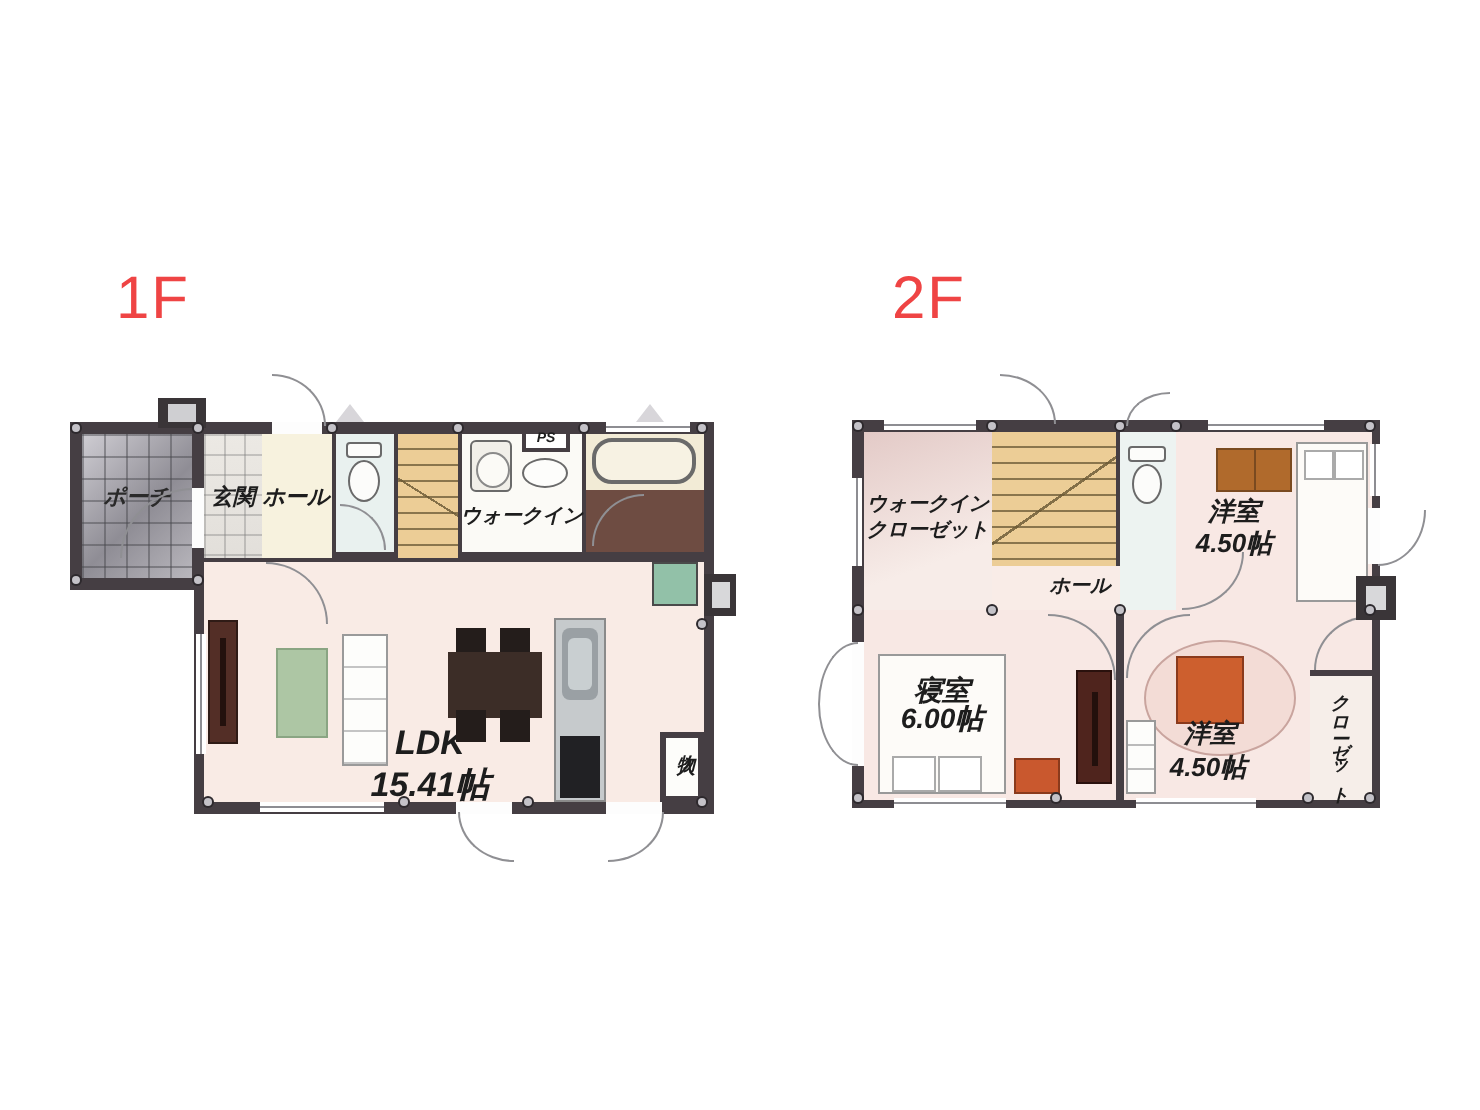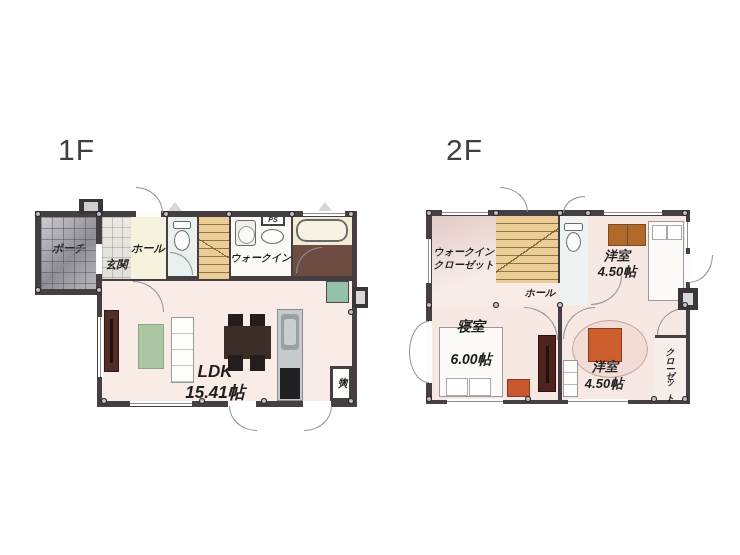--- a/index.html
+++ b/index.html
@@ -1,19 +1,19 @@
 <!DOCTYPE html>
 <html><head>
 <meta charset="utf-8">
 <style>
   html,body{margin:0;padding:0;background:#ffffff;}
   .page{position:relative;width:740px;height:555px;background:#ffffff;overflow:hidden;
         font-family:"Liberation Sans","DejaVu Sans",sans-serif;}
   .abs{position:absolute;}
-  .title{position:absolute;font-size:30px;color:#404040;letter-spacing:1px;}
+  .title{position:absolute;font-size:30px;color:#ef4444;letter-spacing:1px;}
   .wallbase{position:absolute;background:#453e43;}
   .room{position:absolute;}
   .lbl{position:absolute;color:#1d1d1d;font-weight:600;white-space:nowrap;text-align:center;font-style:italic;}
   .vtext{writing-mode:vertical-rl;text-orientation:upright;letter-spacing:1px;}
   .tile-gray{background:linear-gradient(135deg,#cfcdd3 0%,#908e96 55%,#b9b7bd 100%);
     background-image:
       repeating-linear-gradient(to right,rgba(70,70,75,.45) 0 1px,transparent 1px 11px),
       repeating-linear-gradient(to bottom,rgba(70,70,75,.45) 0 1px,transparent 1px 11px),
       linear-gradient(135deg,#cfcdd3 0%,#8f8d95 55%,#b9b7bd 100%);}
   .tile-light{background-image:
@@ -52,21 +52,21 @@
     <div class="abs" style="left:79px;top:199px;width:24px;height:15px;background:#3a3538;">
       <div class="abs" style="left:5px;top:3px;width:14px;height:9px;background:#cfcfd2;"></div>
     </div>
 
     <div class="room tile-gray" style="left:41px;top:217px;width:55px;height:72px;"></div>
     <div class="lbl" style="left:41px;top:241px;width:55px;font-size:11px;color:#2a2a2a;">ポーチ</div>
     <div class="arc arc-tl" style="left:60px;top:244px;width:36px;height:34px;"></div>
     <div class="gap" style="left:96px;top:244px;width:6px;height:30px;"></div>
 
     <div class="room tile-light" style="left:102px;top:217px;width:29px;height:62px;"></div>
-    <div class="lbl" style="left:100px;top:257px;width:33px;font-size:11px;">玄関</div>
+    <div class="lbl" style="left:100px;top:241px;width:33px;font-size:11px;">玄関</div>
 
     <div class="room" style="left:131px;top:217px;width:35px;height:62px;background:#f7f2de;"></div>
     <div class="lbl" style="left:129px;top:241px;width:38px;font-size:11px;">ホール</div>
 
     <div class="gap" style="left:136px;top:211px;width:25px;height:6px;"></div>
     <div class="arc arc-tr" style="left:136px;top:187px;width:26px;height:25px;"></div>
 
     <div class="room" style="left:168px;top:217px;width:29px;height:59px;background:#e9f1ef;"></div>
     <div class="furn" style="left:173px;top:221px;width:18px;height:8px;background:#fcfcfa;border:1px solid #6a6a6a;border-radius:2px;"></div>
     <div class="furn" style="left:174px;top:230px;width:16px;height:21px;background:#fcfcfa;border:1px solid #6a6a6a;border-radius:50% 50% 50% 50%;"></div>
@@ -178,21 +178,21 @@
     <div class="lbl" style="left:592px;top:247px;width:50px;font-size:13px;">洋室</div>
     <div class="lbl" style="left:585px;top:263px;width:64px;font-size:13px;">4.50帖</div>
     <div class="arc arc-br" style="left:591px;top:276px;width:30px;height:28px;"></div>
 
     <div class="room" style="left:432px;top:305px;width:126px;height:95px;background:#f8e8e4;"></div>
     <div class="furn" style="left:439px;top:327px;width:64px;height:70px;background:#fdfbf8;border:1px solid #999;">
       <div class="abs" style="left:6px;top:50px;width:20px;height:16px;background:#fff;border:1px solid #aaa;"></div>
       <div class="abs" style="left:29px;top:50px;width:20px;height:16px;background:#fff;border:1px solid #aaa;"></div>
     </div>
     <div class="furn" style="left:507px;top:379px;width:23px;height:18px;background:#c9582e;border:1px solid #8a3a1c;"></div>
-    <div class="lbl" style="left:445px;top:318px;width:52px;font-size:14px;">寝室</div>
+    <div class="lbl" style="left:445px;top:337px;width:52px;font-size:14px;">寝室</div>
     <div class="lbl" style="left:438px;top:351px;width:66px;font-size:14px;">6.00帖</div>
     <div class="arc arc-tr" style="left:524px;top:307px;width:33px;height:32px;"></div>
     <div class="furn" style="left:538px;top:335px;width:18px;height:57px;background:#4f241d;border:1px solid #2a110d;">
       <div class="abs" style="left:7px;top:10px;width:3px;height:37px;background:#23100c;"></div>
     </div>
 
     <div class="room" style="left:562px;top:305px;width:93px;height:95px;background:#f8e8e4;"></div>
     <div class="furn" style="left:572px;top:320px;width:76px;height:58px;background:#f3dcd6;border:1px solid #c9a49e;border-radius:50%;"></div>
     <div class="furn" style="left:588px;top:328px;width:34px;height:34px;background:#cd5f2e;border:1px solid #8a3a1c;"></div>
     <div class="furn" style="left:563px;top:360px;width:15px;height:37px;background:#fdfdfb;border:1px solid #999;

